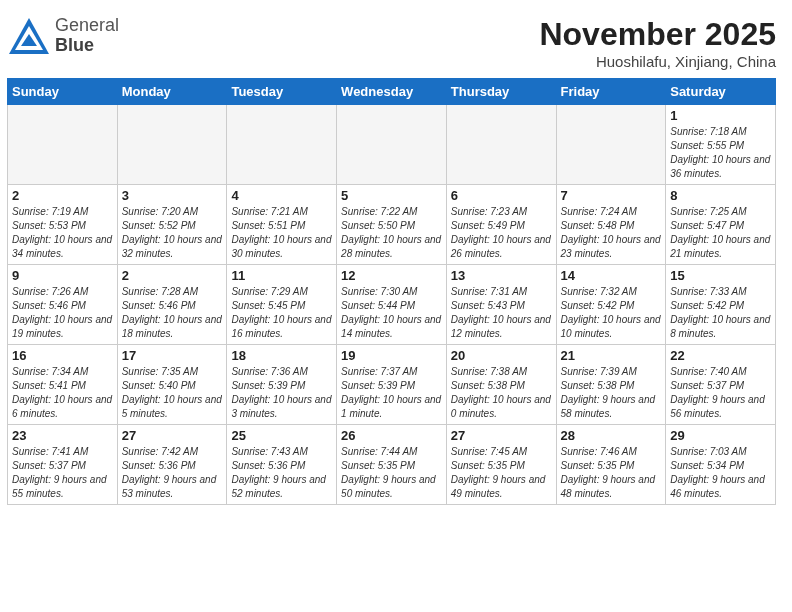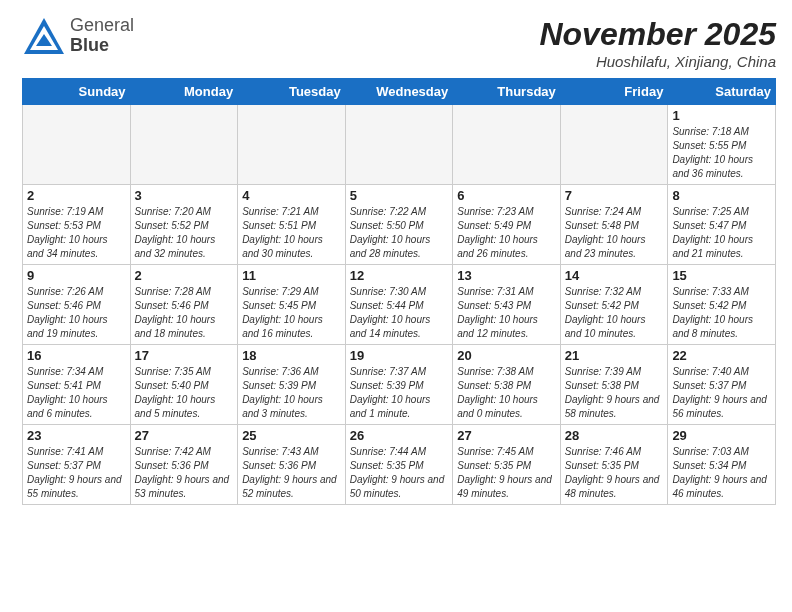--- a/index.html
+++ b/index.html
@@ -5,21 +5,21 @@
     * { box-sizing: border-box; margin: 0; padding: 0; }
     body {
       font-family: Arial, sans-serif;
       background: #fff;
       width: 792px;
       min-height: 612px;
       overflow: hidden;
     }
     .page {
       width: 792px;
-      padding: 16px 16px 8px 22px;
+      padding: 16px 16px 8px 7px;
     }
     .header {
       display: flex;
       justify-content: space-between;
       align-items: flex-start;
       margin-bottom: 8px;
     }
     .logo {
       display: flex;
       align-items: center;
@@ -36,21 +36,20 @@
     .logo-text .blue {
       color: #404040;
       font-weight: bold;
     }
     .logo-icon {
       display: flex;
       align-items: center;
     }
     .title-block {
       text-align: right;
-      font-style: italic;
     }
     .month-title {
       font-size: 32px;
       font-weight: bold;
       color: #222;
     }
     .location {
       font-size: 15px;
       color: #444;
     }
@@ -59,21 +58,21 @@
       border-collapse: collapse;
       border: 1px solid #bbb;
     }
     .calendar th {
       background: #1a6fc4;
       color: #fff;
       font-size: 13px;
       font-weight: bold;
       padding: 5px 4px;
       border: 1px solid #1a6fc4;
-      text-align: right;
+      text-align: left;
     }
     .calendar td {
       border: 1px solid #ccc;
       vertical-align: top;
       padding: 3px 4px;
       width: calc(100% / 7);
       min-height: 70px;
       background: #fff;
       font-size: 10.5px;
       color: #333;

